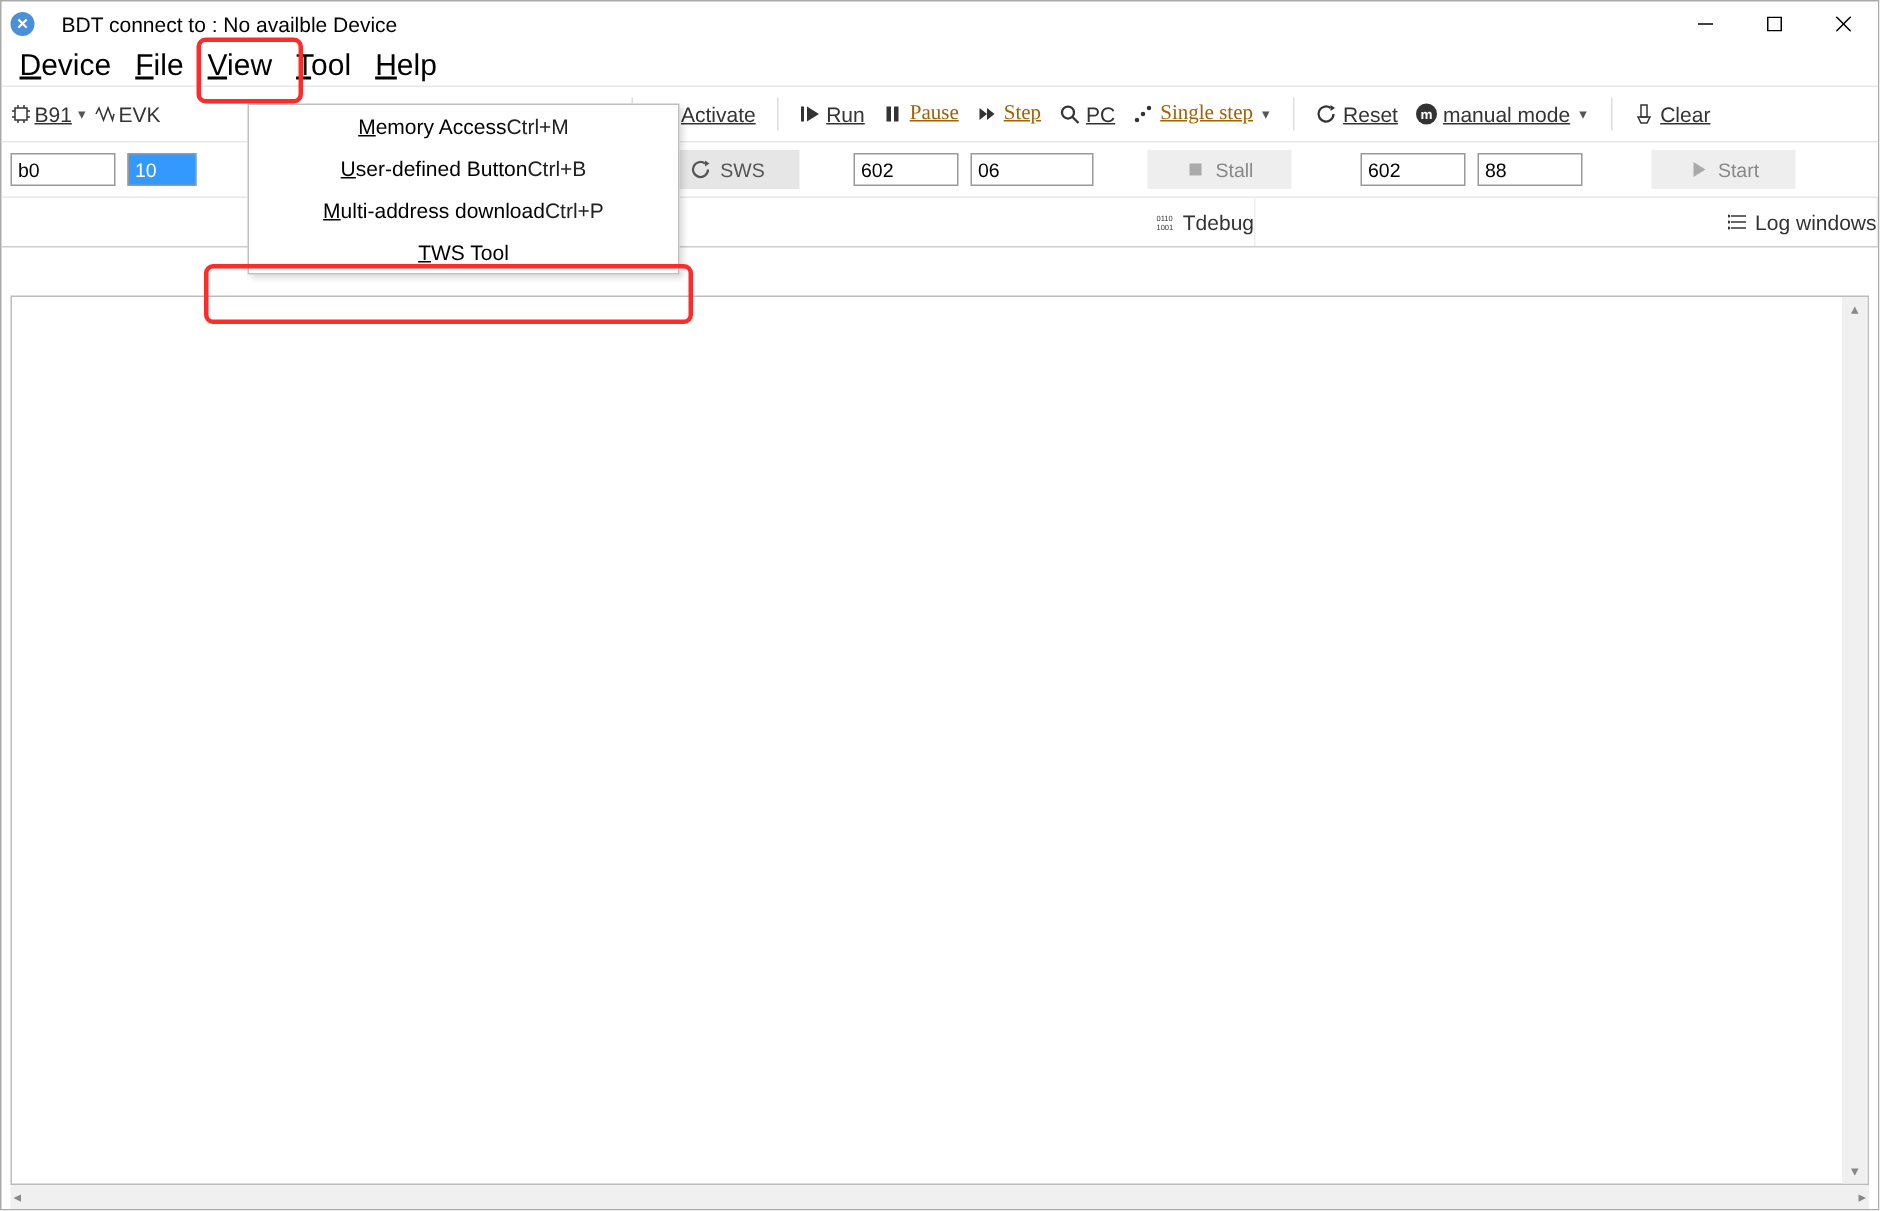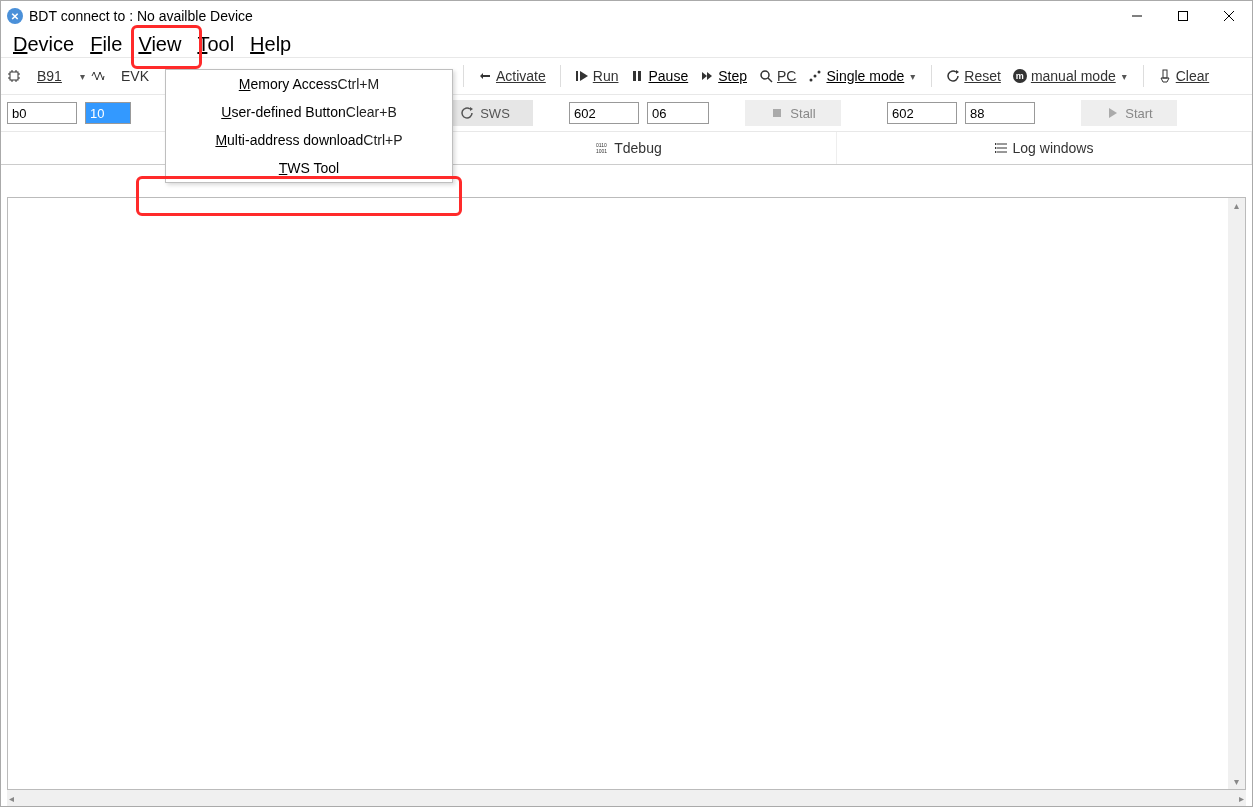--- a/index.html
+++ b/index.html
@@ -1,43 +1,43 @@
 <!DOCTYPE html>
 <html><head>
 <meta charset="utf-8">
 <style>
   html, body { margin:0; padding:0; font-family:"Segoe UI", Tahoma, sans-serif; font-size:13px; color:#000; background:#fff; }
   .window { width:1253px; height:807px; border:1px solid #aaa; box-sizing:border-box; position:relative; overflow:hidden; }
   .titlebar { height:30px; display:flex; align-items:center; justify-content:space-between; padding-left:6px; }
   .titlebar-left { display:flex; align-items:center; gap:6px; }
   .app-logo { width:16px; height:16px; border-radius:50%; background:#4a90d9; display:flex; align-items:center; justify-content:center; color:#fff; font-size:10px; font-weight:bold; }
-  .title-text { font-size:14px; }
+  .title-text { font-size:14px;margin-left:12px; }
   .win-controls { display:flex; }
   .win-btn { width:46px; height:30px; display:flex; align-items:center; justify-content:center; }
   .win-btn svg { width:10px; height:10px; stroke:#000; stroke-width:1; fill:none; }
   .menubar { height:26px; display:flex; align-items:center; padding:0 4px; border-bottom:1px solid #e8e8e8; }
   .menu-item { padding:3px 8px; font-size:20px; }
   .menu-item:first-letter { text-decoration:underline; }
   .toolbar { height:36px; display:flex; align-items:center; gap:4px; padding:0 6px; border-bottom:1px solid #e8e8e8; }
-  .tb-group { display:flex; align-items:center; gap:16px; }
+  .tb-group { display:flex; align-items:center; gap:2px; }
   .tb-sep { width:1px; height:22px; background:#ddd; margin:0 6px; }
   .tb-btn { display:flex; align-items:center; gap:4px; padding:2px 4px; }
   .tb-label { font-size:14px; color:#333; }
   .tb-label.u { text-decoration:underline; }
-  .tb-label.disabled { color:#000000; }
+  .tb-label.disabled { color:#a16207;font-family:Liberation Serif, serif; }
   .tb-icon { width:14px; height:14px; display:flex; align-items:center; justify-content:center; }
   .tb-icon svg { width:14px; height:14px; }
   .caret { font-size:10px; color:#555; padding:0 2px; }
   .row2 { height:36px; display:flex; align-items:center; gap:8px; padding:0 6px; border-bottom:1px solid #e8e8e8; }
   .tinput { height:22px; border:1px solid #999; padding:0 4px; font-size:13px; box-sizing:border-box; }
   .tinput.sel { background:#3399ff; color:#fff; }
   .wide-btn { width:96px; height:26px; display:flex; align-items:center; justify-content:center; gap:6px; background:#eee; color:#888; border:0; font-size:13px; }
   .wide-btn.sws { background:#e6e6e6; color:#555; }
   .tabs { height:32px; display:flex; border-bottom:1px solid #ccc; }
-  .tab { flex:1; display:flex; align-items:center; justify-content:center; gap:4px; font-size:14px; color:#333; border-right:1px solid #eee; }
+  .tab { flex:1; display:flex; align-items:center; justify-content:flex-end; gap:4px; font-size:14px; color:#333; border-right:1px solid #eee; }
   .content-area { position:absolute; left:6px; right:6px; top:196px; bottom:16px; border:1px solid #bbb; background:#fff; }
   .vscroll { position:absolute; right:0; top:0; bottom:0; width:17px; background:#f0f0f0; display:flex; flex-direction:column; justify-content:space-between; align-items:center; }
   .hscroll { position:absolute; left:6px; right:6px; bottom:0; height:16px; background:#f0f0f0; display:flex; justify-content:space-between; align-items:center; }
   .scroll-arrow { font-size:10px; color:#888; padding:2px; }
   .dropdown { position:absolute; left:164px; top:68px; width:286px; background:#fff; border:1px solid #bfbfbf; box-shadow:2px 2px 4px rgba(0,0,0,0.15); z-index:10; }
   .dd-item { display:flex; justify-content:center; padding:6px 14px; font-size:14px; }
   .dd-item .lbl { }
   .dd-item .lbl::first-letter { text-decoration:underline; }
   .dd-item .shc { color:#222; }
   .highlight-box { position:absolute; border:3px solid #ff2a2a; border-radius:6px; pointer-events:none; z-index:20; }
@@ -157,21 +157,21 @@
       <span class="tb-label u">PC</span>
     </div>
     <div class="tb-btn">
       <span class="tb-icon">
           <svg viewBox="0 0 14 14">
             <circle cx="3" cy="11" r="1.5" fill="#333"></circle>
             <circle cx="7" cy="7" r="1.5" fill="#333"></circle>
             <circle cx="11" cy="3" r="1.5" fill="#333"></circle>
           </svg>
         </span>
-      <span class="tb-label disabled u">Single mode</span>
+      <span class="tb-label disabled u">Single step</span>
       <span class="caret">▾</span>
     </div>
     <div class="tb-sep"></div>
     <div class="tb-btn">
       <span class="tb-icon">
           <svg viewBox="0 0 14 14">
             <path d="M12 7a5 5 0 1 1-2-4" fill="none" stroke="#333" stroke-width="1.5"></path>
             <polygon points="10,1 13,3 10,5" fill="#333"></polygon>
           </svg>
         </span>
@@ -202,21 +202,21 @@
       <span class="tb-icon">
           <svg viewBox="0 0 14 14">
             <path d="M12 7a5 5 0 1 1-2-4" fill="none" stroke="#555" stroke-width="1.5"></path>
             <polygon points="10,1 13,3 10,5" fill="#555"></polygon>
           </svg>
         </span>
       <span>SWS</span>
     </button>
     <div style="width:20px"></div>
     <input class="tinput" style="width: 70px;" value="602">
-    <input class="tinput" style="width: 62px;" value="06">
+    <input class="tinput" style="width: 82px;" value="06">
     <div style="width:20px"></div>
     <button class="wide-btn">
       <span class="tb-icon">
           <svg viewBox="0 0 14 14">
             <rect x="3" y="3" width="8" height="8" fill="#aaa"></rect>
           </svg>
         </span>
       <span>Stall</span>
     </button>
     <div style="width:30px"></div>
@@ -270,21 +270,21 @@
     <span class="scroll-arrow">▸</span>
   </div>
 
   <div class="dropdown">
     <div class="dd-item">
       <span class="lbl">Memory Access</span>
       <span class="shc">Ctrl+M</span>
     </div>
     <div class="dd-item">
       <span class="lbl">User-defined Button</span>
-      <span class="shc">Clear+B</span>
+      <span class="shc">Ctrl+B</span>
     </div>
     <div class="dd-item">
       <span class="lbl">Multi-address download</span>
       <span class="shc">Ctrl+P</span>
     </div>
     <div class="dd-item">
       <span class="lbl">TWS Tool</span>
       <span class="shc"></span>
     </div>
   </div>

